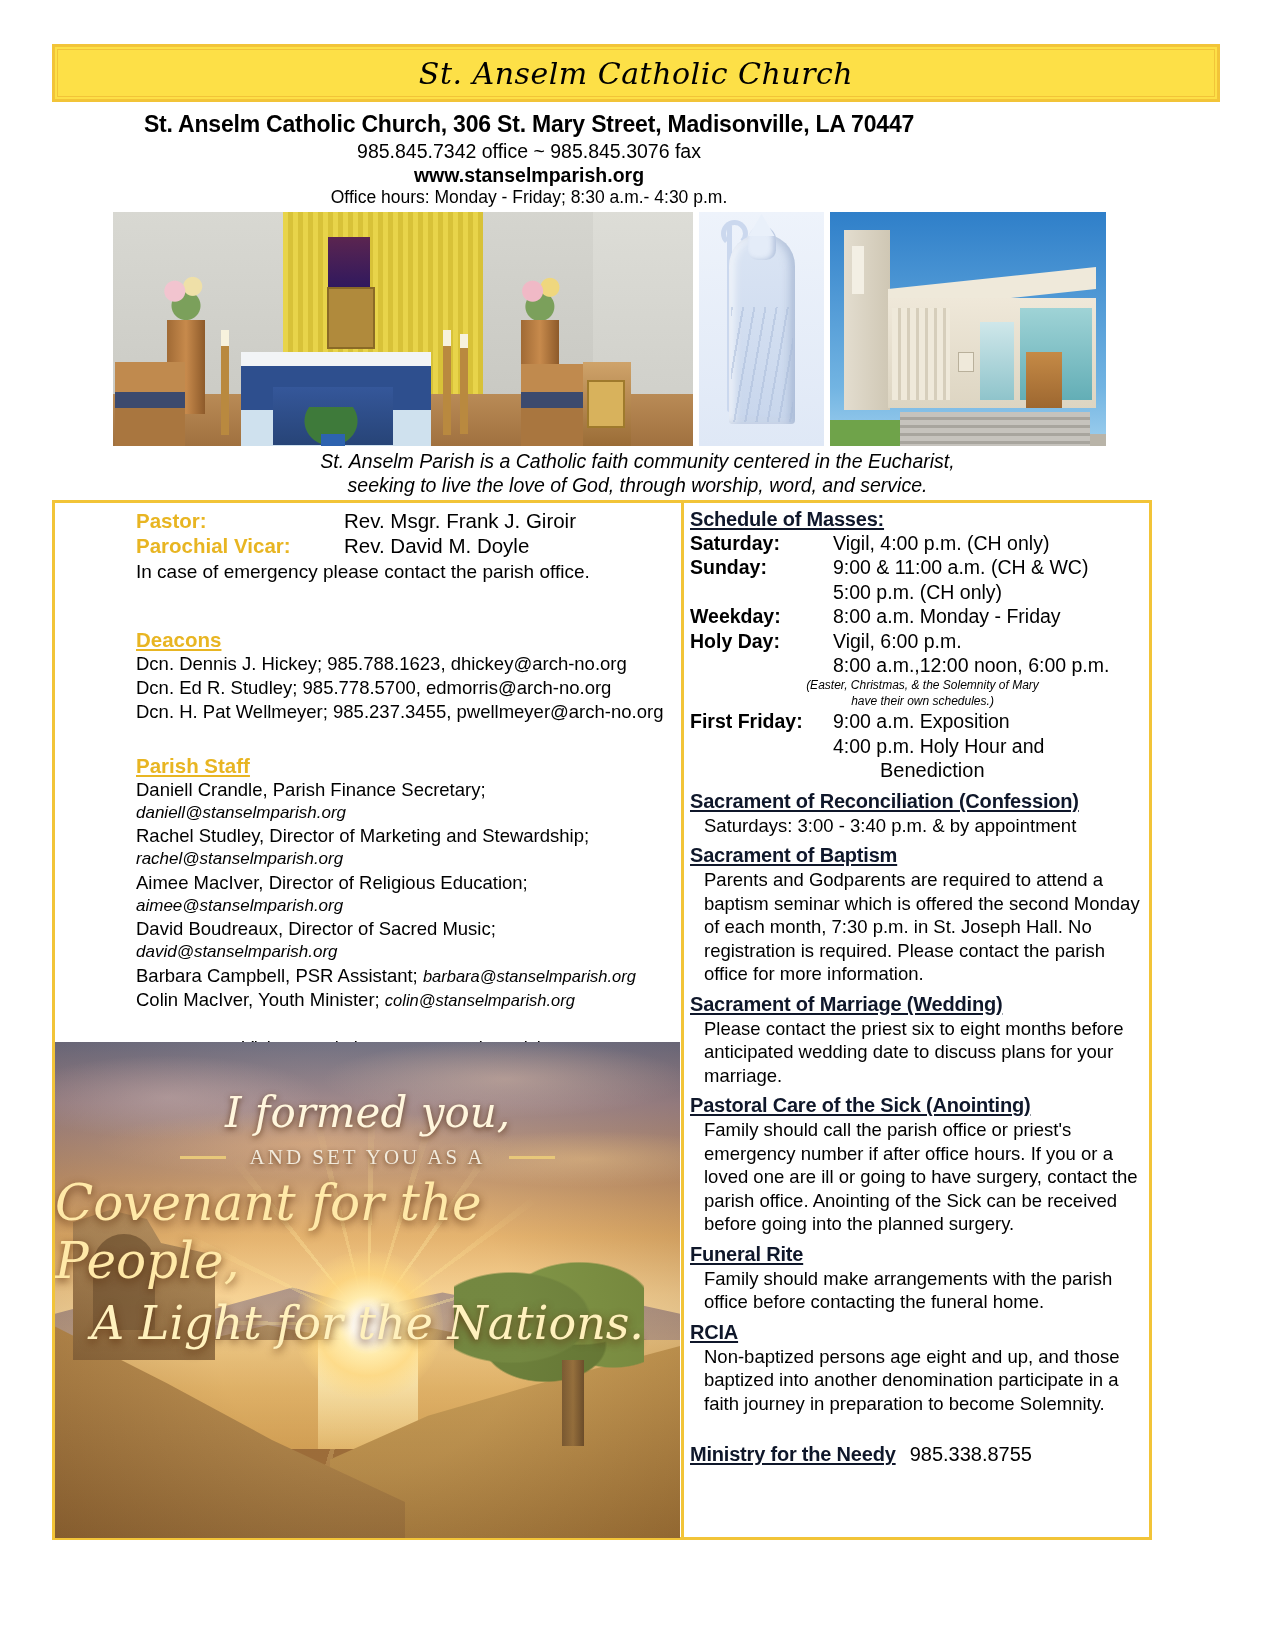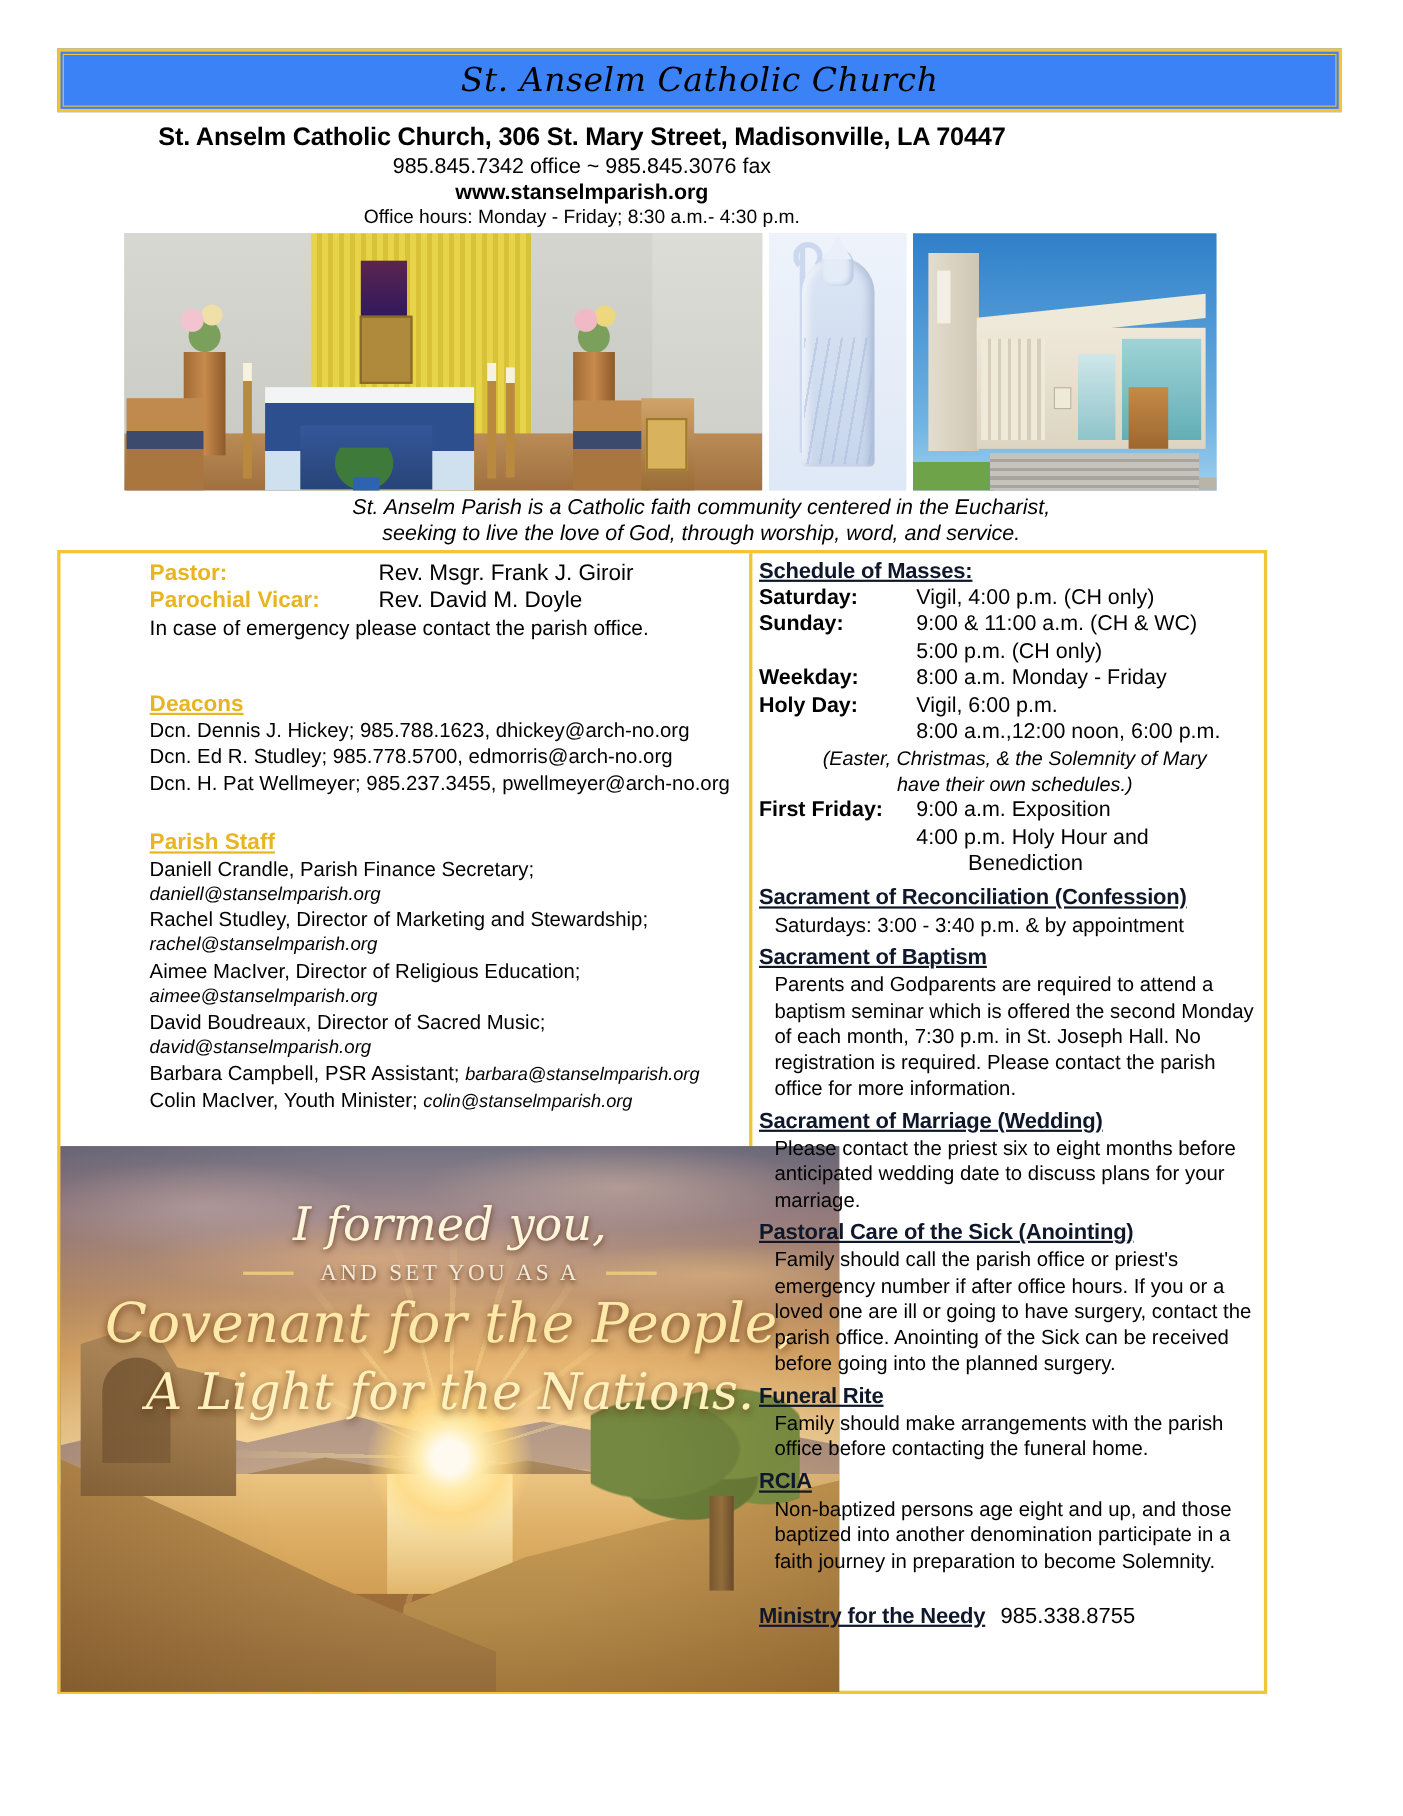--- a/index.html
+++ b/index.html
@@ -13,21 +13,21 @@
     position: relative;
     overflow: hidden;
   }
 
   
   .masthead {
     position: absolute;
     left: 52px; top: 44px;
     width: 1168px; height: 58px;
     border: 3px solid #F2C438;
-    background: #3b82f6;
+    background: #fde047;
     box-sizing: border-box;
     padding: 2px;
   }
   .masthead-inner {
     width: 100%; height: 100%;
     border: 1px solid #F2C438;
     box-sizing: border-box;
     display: flex; align-items: center; justify-content: center;
   }
   .masthead-title {
@@ -214,21 +214,21 @@
 
   .visit {
     font-style: italic; font-size: 18px;
     text-align: center; margin-top: 26px;
   }
 
   
   .covenant {
     position: absolute;
     left: 55px; top: 1042px;
-    width: 708px; height: 496px;
+    width: 625px; height: 496px;
     overflow: hidden;
     background:#8c5a2a;
   }
   .cv-sky2 {
     position:absolute; left:0; top:0; width:100%; height:62%;
     background:
       radial-gradient(ellipse 220px 60px at 18% 18%, rgba(190,170,180,.75), transparent 70%),
       radial-gradient(ellipse 260px 55px at 72% 12%, rgba(205,180,175,.7), transparent 70%),
       radial-gradient(ellipse 300px 48px at 40% 33%, rgba(225,175,130,.65), transparent 70%),
       radial-gradient(ellipse 240px 40px at 85% 38%, rgba(235,195,140,.6), transparent 70%),
@@ -358,21 +358,21 @@
     color:#0f172a; font-weight:bold; font-size: 20px;
     text-decoration: underline; text-underline-offset: 2px;
     display:block; margin-top: 7px; letter-spacing:-0.2px;
   }
   .mass-row { display:flex; font-size: 19.5px; line-height: 1.25; }
   .mass-day { font-weight:bold; width: 143px; }
   .mass-time { flex:1; }
   .mass-cont { margin-left: 143px; font-size: 19.5px; line-height:1.25; }
   .mass-cont2 { margin-left: 190px; font-size: 20px; line-height:1.25; }
   .note-it {
-    font-style: italic; font-size: 18px; text-align:center;
+    font-style: italic; font-size: 12px; text-align:center;
     line-height: 1.25; margin: 1px 0 0 10px;
   }
   .r-body {
     font-size: 18.5px; line-height: 1.27; margin-left: 14px; margin-top: 1px;
   }
   .needy-row { margin-top: 28px; display:flex; align-items:baseline; gap:14px; }
   .needy-num { font-size: 20px; }
 </style>
 </head>
 <body>

